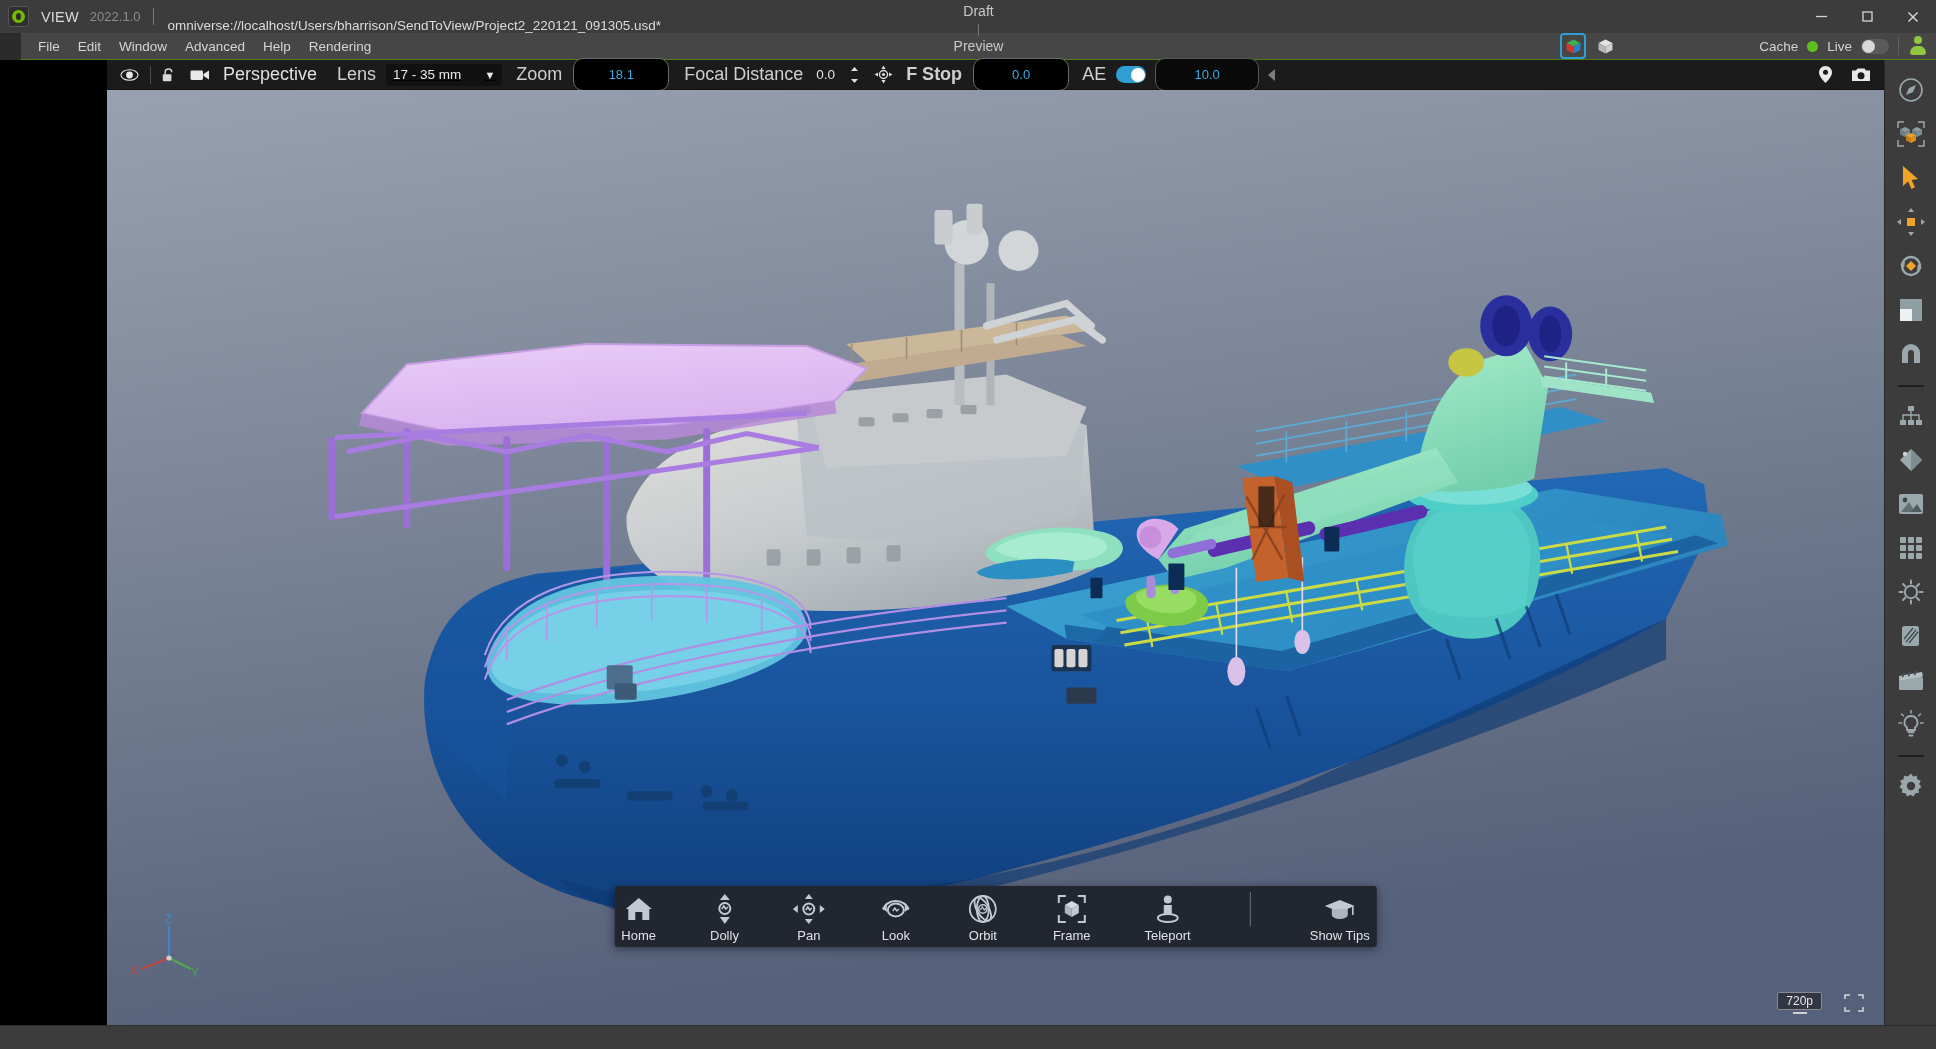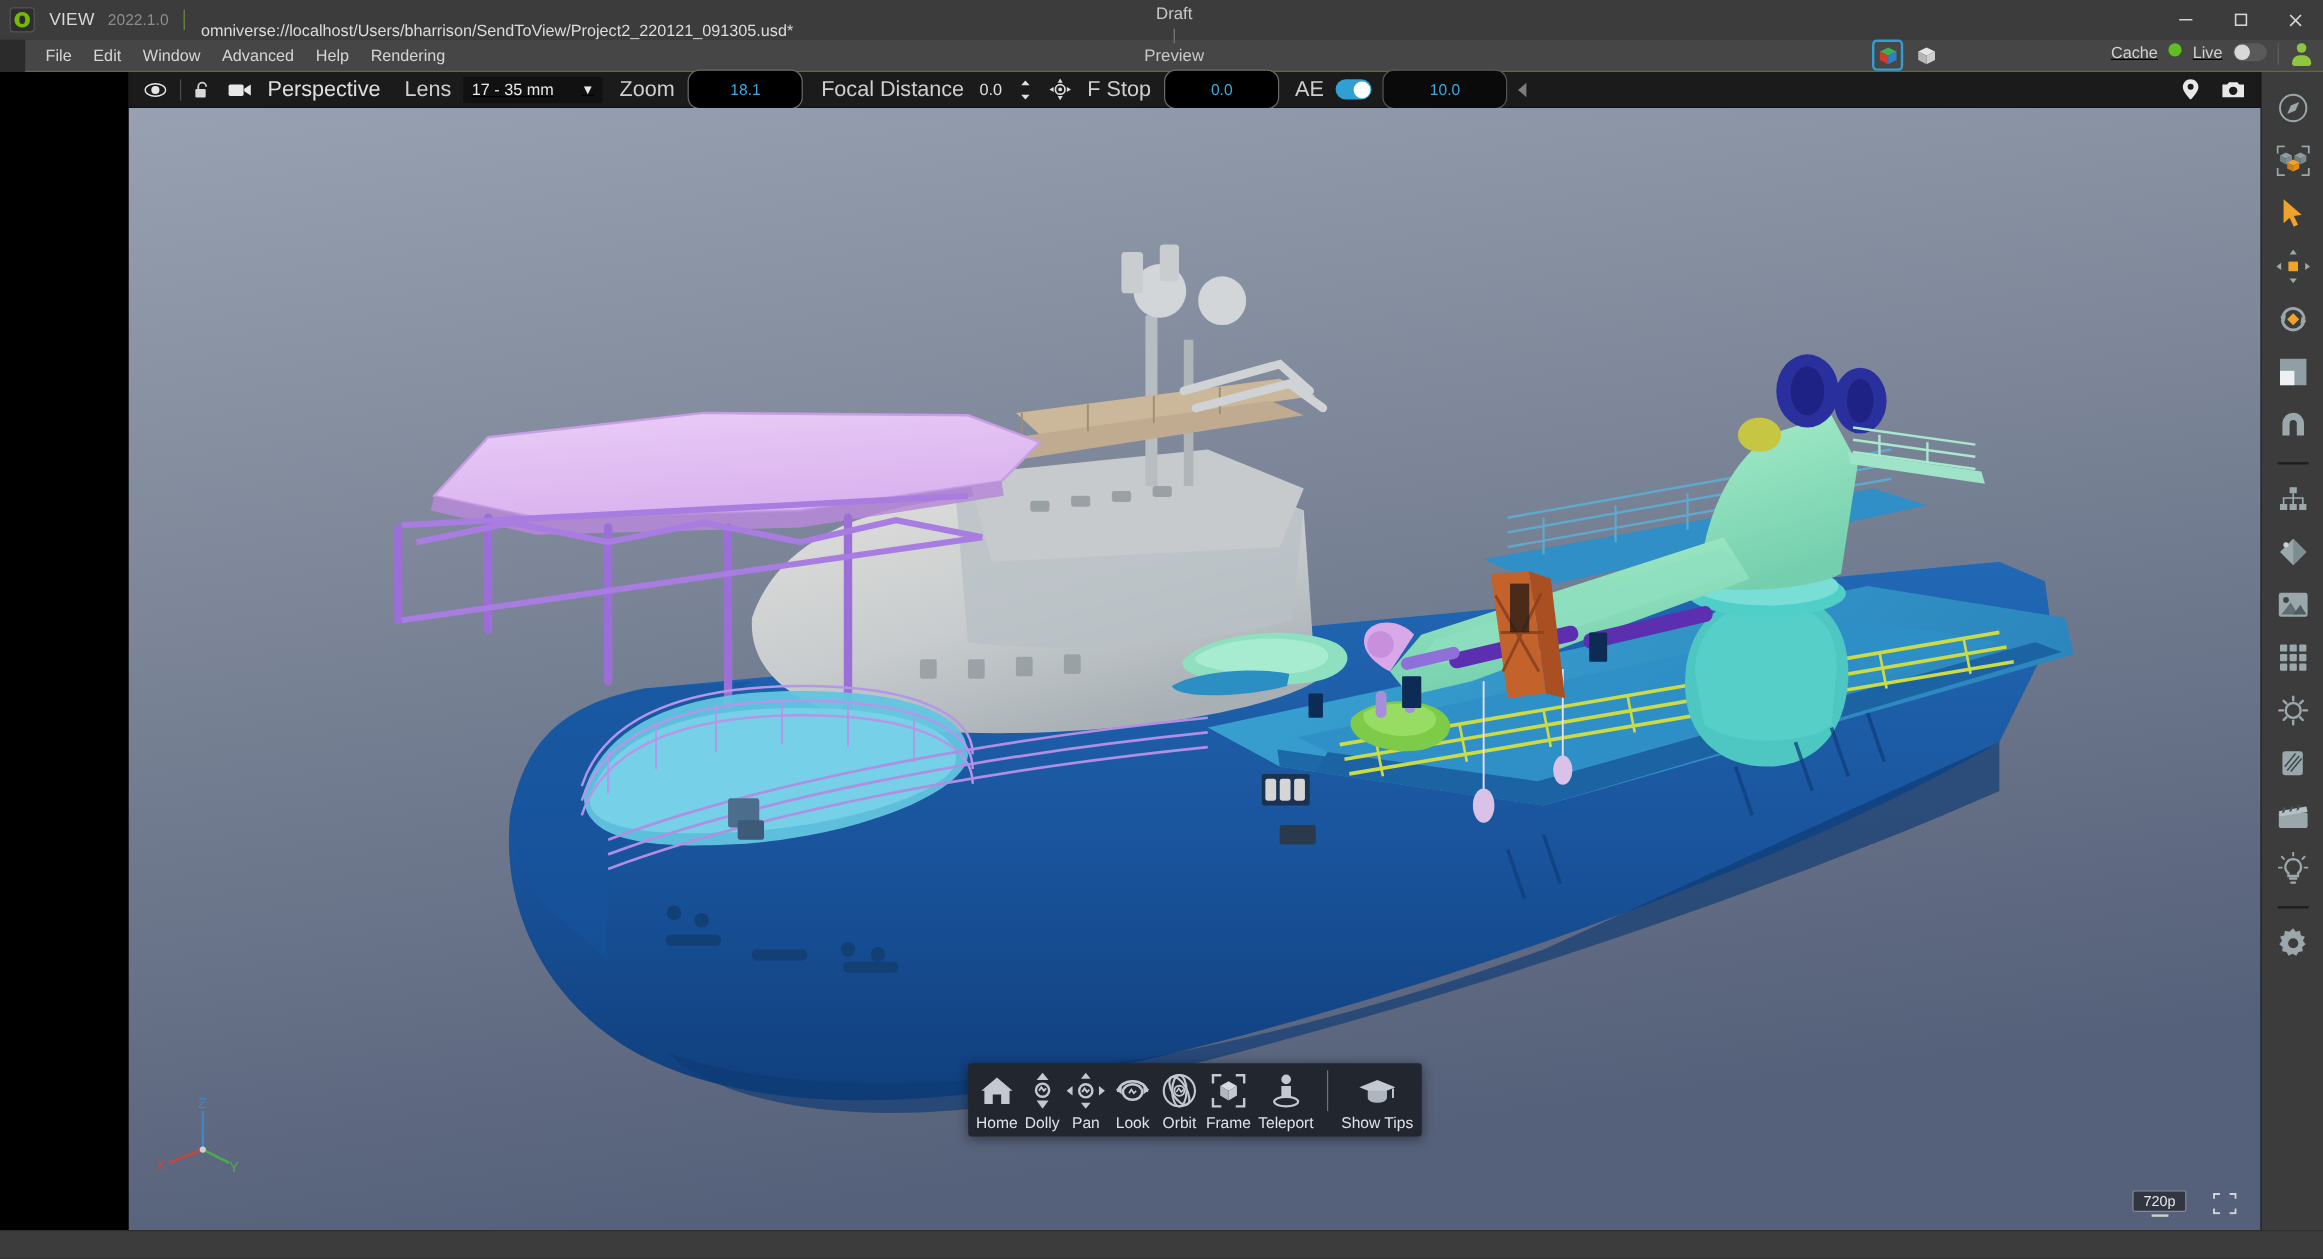--- a/index.html
+++ b/index.html
@@ -40,21 +40,21 @@
   }
   .menu-item { color:#d5d5d5; font-size:13.5px; padding:3px 9px; cursor:default; }
   .center-tabs { position:absolute; left:0; right:0; display:flex; justify-content:center; align-items:center; gap:0; pointer-events:none;flex-direction:column;}
   .center-tabs > * { pointer-events:auto; }
   .tab { color:#c9c9c9; font-size:14px; padding:2px 12px; cursor:default; }
   .tab.active { color:#4aa7d8; }
   .tab-sep { color:#777; font-size:13px; }
   .modebtns { position:absolute; right:320px; display:flex; gap:10px; align-items:center; }
   .cubebtn { width:22px; height:22px; display:flex; align-items:center; justify-content:center; border-radius:2px;}
   .cubebtn.sel { outline:2px solid #2f9fd4; }
-  .right-status { position:absolute; right:8px; display:flex; gap:9px;text-decoration:underline; }
+  .right-status { position:absolute; right:8px; display:flex; align-items:center; gap:9px; }
   .rs-label{ color:#d2d2d2; font-size:13.5px; }
   .dot-green{ width:11px;height:11px;border-radius:50%;background:#5fbf1f; }
   .toggle { width:28px; height:15px; border-radius:8px; background:#5a5a5a; position:relative; }
   .toggle .knob{ position:absolute; left:1px; top:1px; width:13px; height:13px; border-radius:50%; background:#d8d8d8; }
   .vsep{ width:1px; height:18px; background:#606060; }
   .user-icon{ width:20px; height:20px; position:relative;}
   .user-icon .head{ position:absolute; left:6px; top:0; width:8px;height:8px;border-radius:50%;background:#8ec63f;}
   .user-icon .body{ position:absolute; left:2px; top:10px; width:16px;height:9px;border-radius:8px 8px 3px 3px;background:#8ec63f;}
 
   
@@ -91,21 +91,21 @@
   .vt-right{ position:absolute; right:6px; display:flex; align-items:center; gap:4px; }
 
   
   .canvas { flex:1; position:relative; overflow:hidden; min-height:0; }
   .canvas svg.scene{ position:absolute; inset:0; width:100%; height:100%; display:block; }
 
   
   .navbar {
     position:absolute; left:50%; transform:translateX(-50%); bottom:78px;
     background:#22262e; border-radius:3px; display:flex; align-items:flex-start;
-    padding:6px 4px 4px 4px; box-shadow:0 2px 10px rgba(0,0,0,.45);
+    padding:6px 4px 4px 4px; box-shadow:0 2px 10px rgba(0,0,0,.45);gap:48px;
   }
   .navitem{ display:flex; flex-direction:column; align-items:center; width:auto; padding:0 3px; cursor:default;}
   .navitem .ico{ height:34px; display:flex; align-items:center; justify-content:center; }
   .navitem .lbl{ color:#dfe2e8; font-size:13px; margin-top:2px; white-space:nowrap; }
   .nav-divider{ width:1px; height:34px; background:#6d727c; margin:0 8px; align-self:flex-start; }
 
   
   .gizmo{ position:absolute; left:22px; bottom:42px; width:70px; height:70px; }
 
   
@@ -259,21 +259,21 @@
           <svg width="19" height="19" viewBox="0 0 19 19">
             <circle cx="9.5" cy="9.5" r="4" fill="none" stroke="#dcdcdc" stroke-width="1.4"></circle>
             <circle cx="9.5" cy="9.5" r="1.6" fill="#dcdcdc"></circle>
             <polygon points="9.5,0.5 11.6,4 7.4,4" fill="#dcdcdc"></polygon>
             <polygon points="9.5,18.5 11.6,15 7.4,15" fill="#dcdcdc"></polygon>
             <polygon points="0.5,9.5 4,11.6 4,7.4" fill="#dcdcdc"></polygon>
             <polygon points="18.5,9.5 15,11.6 15,7.4" fill="#dcdcdc"></polygon>
           </svg>
         </div>
 
-        <div class="vt-label dim" style="margin-left:6px;">F Stop</div>
+        <div class="vt-label dim" style="margin-left:6px;font-weight:bold;">F Stop</div>
         <div class="pill">
           <span>0.0</span>
         </div>
 
         <div class="vt-label dim" style="margin-left:8px;">AE</div>
         <div class="ae-toggle">
             <div class="knob"></div>
           </div>
 
         <div class="pill flat" style="min-width:104px;border-color:#565656;">

